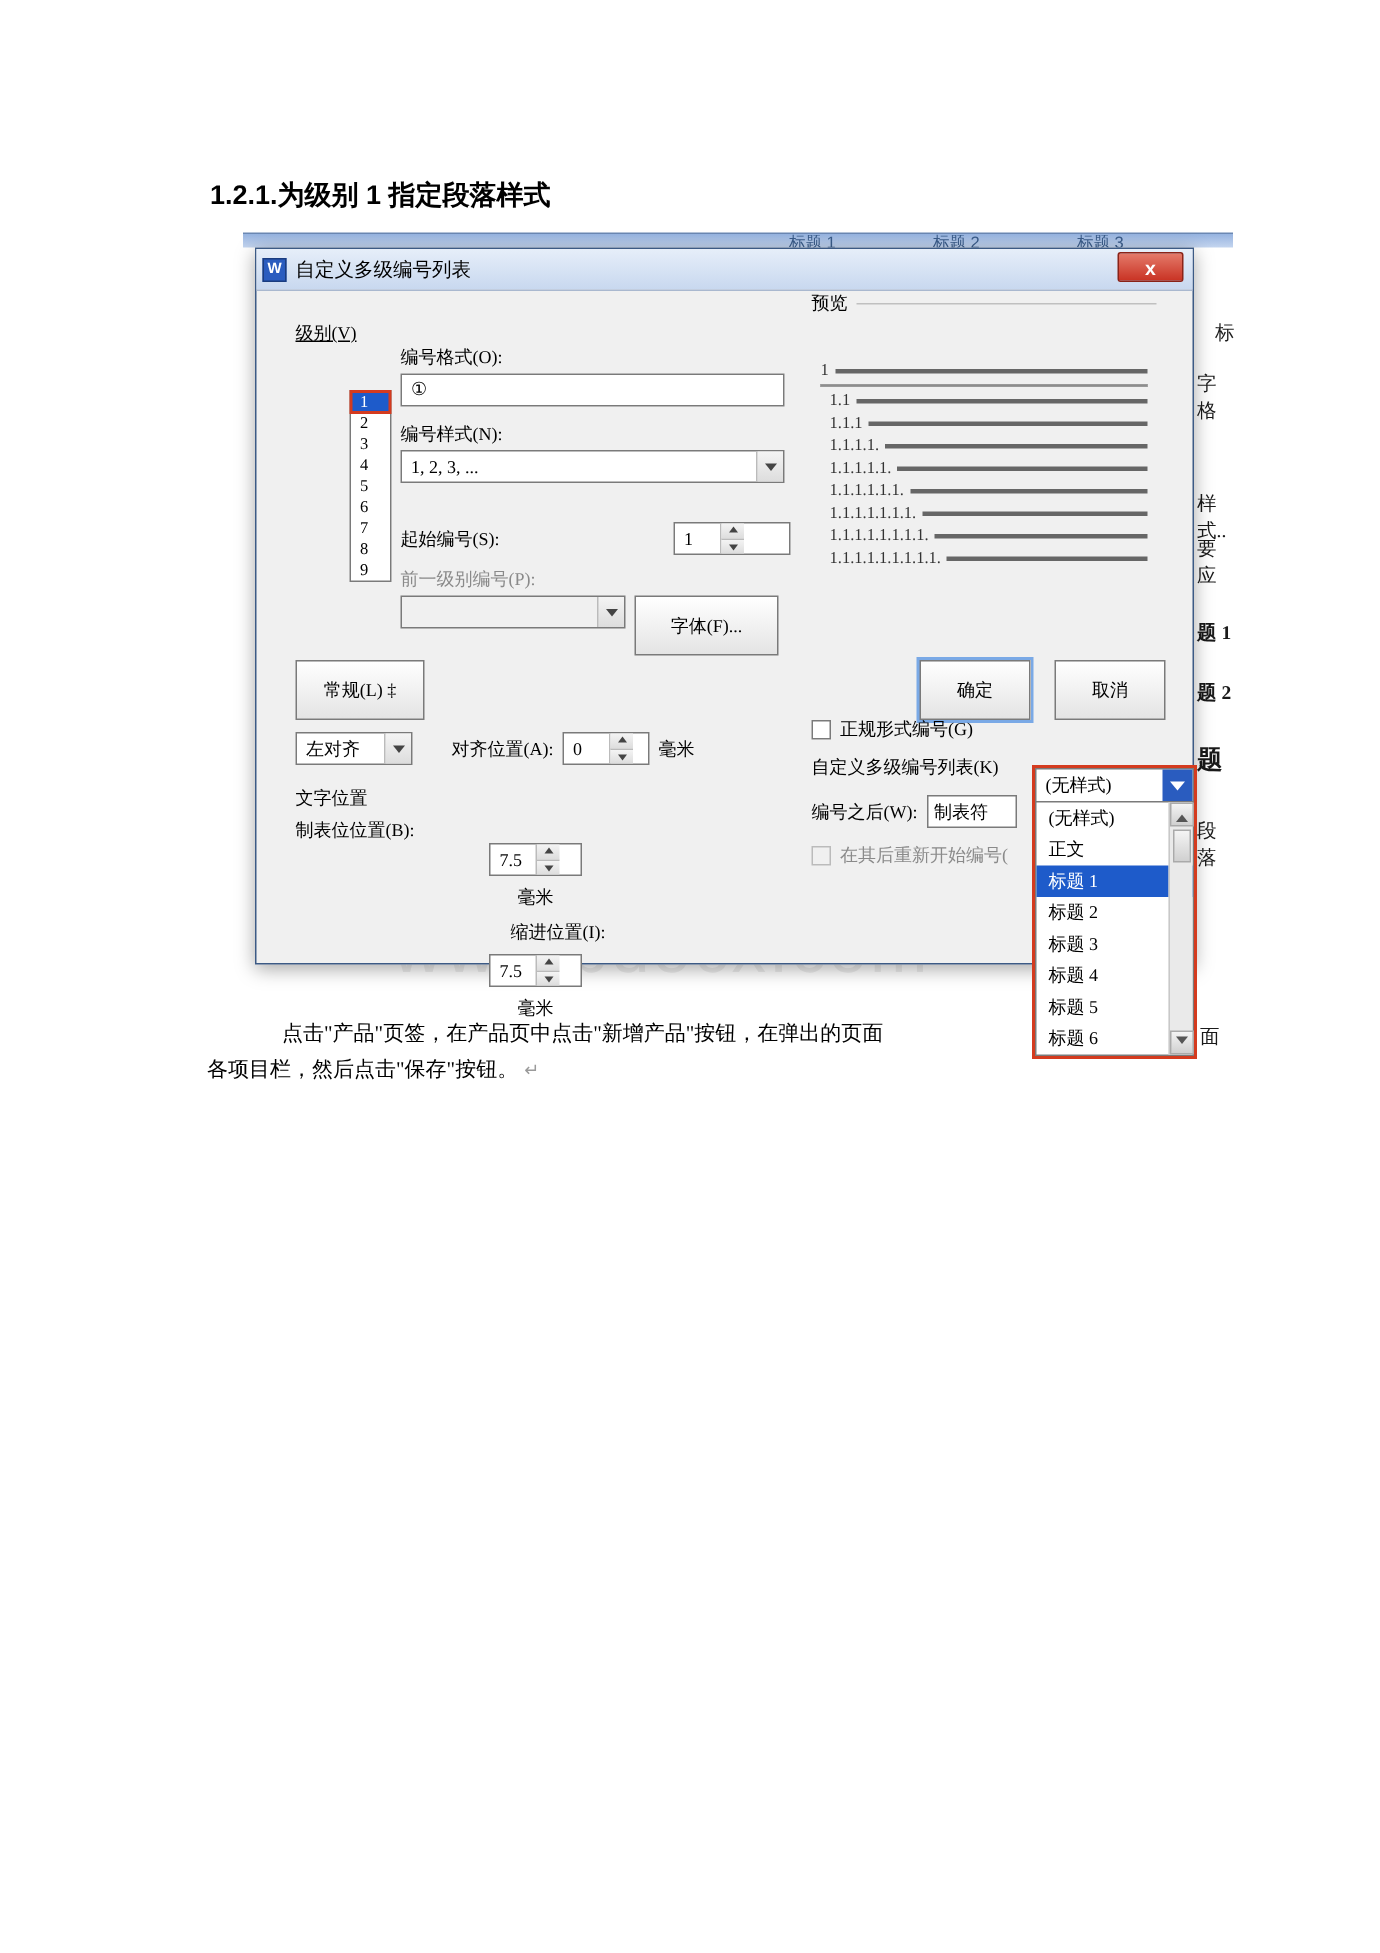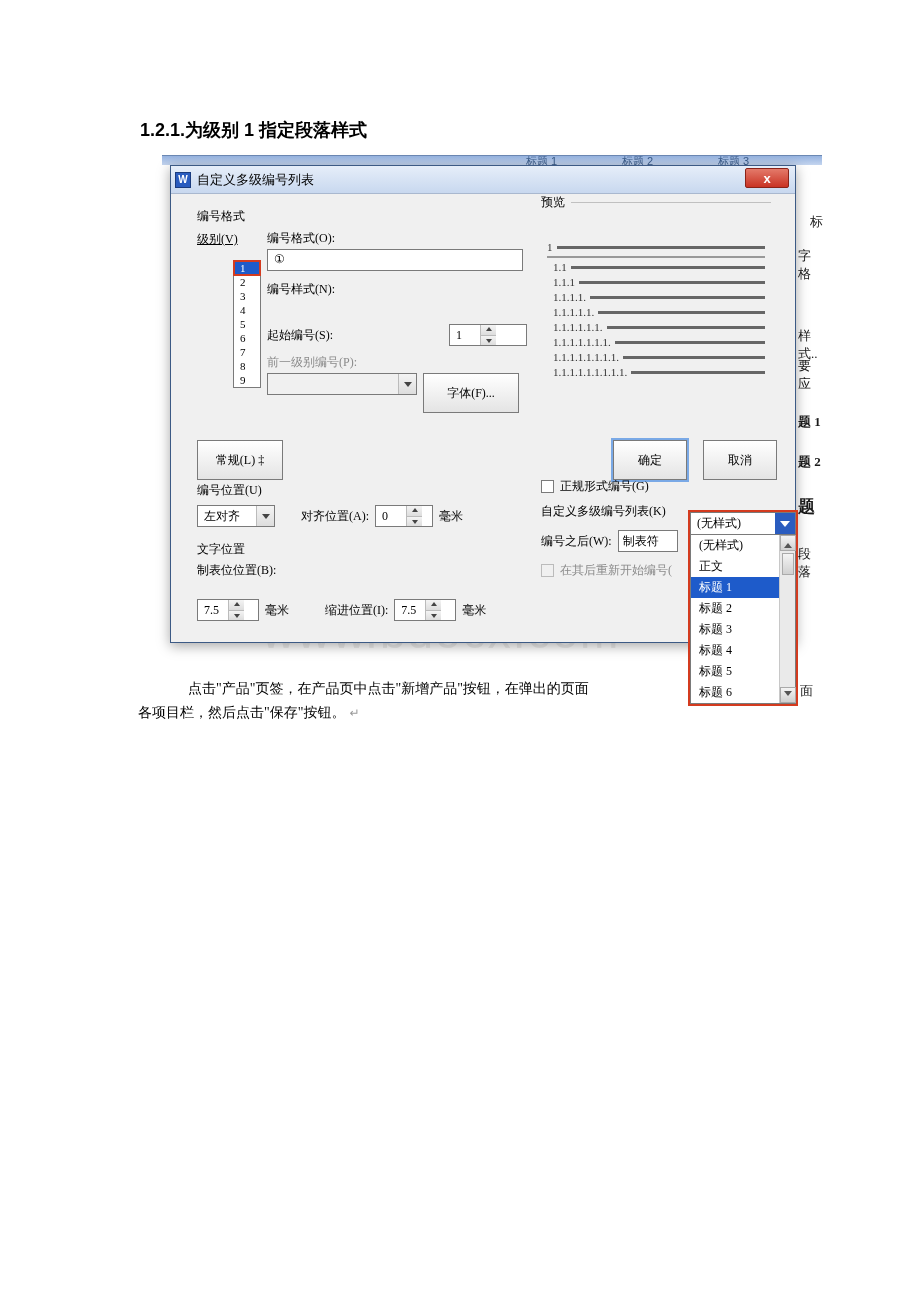--- a/index.html
+++ b/index.html
@@ -418,40 +418,43 @@
   <div class="dialog-box">
     <div class="dlg-titlebar">
       <div class="dlg-icon">W</div>
       <div class="dlg-title">自定义多级编号列表</div>
       <div class="dlg-close">x</div>
     </div>
 
     <div class="dlg-body">
 
       <div class="left-col">
-        <div class="lbl">编号格式</div>
         <div class="lbl" style="margin-top:6px;text-decoration:underline;">级别(V)</div>
 
         <div class="lvl-list">
           <div class="lvl selected">1</div>
           <div class="lvl">2</div>
           <div class="lvl">3</div>
           <div class="lvl">4</div>
           <div class="lvl">5</div>
           <div class="lvl">6</div>
           <div class="lvl">7</div>
           <div class="lvl">8</div>
           <div class="lvl">9</div>
         </div>
 
         <div style="position:absolute;left:70px;top:22px;width:260px;">
           <div class="lbl">编号格式(O):</div>
           <div class="input-txt" style="width:256px;margin-top:2px;">①</div>
 
           <div class="lbl" style="margin-top:10px;">编号样式(N):</div>
+          <div class="combo" style="width:256px;margin-top:2px;">
+            <span>1, 2, 3, ...</span>
+            <div class="combo-arrow"></div>
+          </div>
 
           <div class="row" style="margin-top:26px;justify-content:space-between;">
             <span class="lbl">起始编号(S):</span>
             <div class="spinner" style="width:78px;">
               <div class="val">1</div>
               <div class="btns">
                   <div></div>
                   <div></div>
                 </div>
             </div>
@@ -519,40 +522,39 @@
       <div class="btn-row">
         <div class="btn" style="width:86px;">常规(L) ‡</div>
         <div style="flex:1;"></div>
         <div class="btn primary" style="width:74px;margin-right:16px;">确定</div>
         <div class="btn" style="width:74px;">取消</div>
       </div>
 
       <div class="lower-panel">
 
         <div style="position:absolute;left:0;top:0;width:320px;">
-          <div class="lbl">编号位置(U)</div>
           <div class="row" style="margin-top:6px;">
             <div class="combo" style="width:78px;">
               <span>左对齐</span>
               <div class="combo-arrow"></div>
             </div>
             <span class="lbl" style="margin-left:20px;">对齐位置(A):</span>
             <div class="spinner" style="width:58px;">
               <div class="val">0</div>
               <div class="btns">
                   <div></div>
                   <div></div>
                 </div>
             </div>
             <span class="lbl">毫米</span>
           </div>
 
           <div class="lbl" style="margin-top:14px;">文字位置</div>
           <div class="lbl" style="margin-top:4px;">制表位位置(B):</div>
-          <div class="row" style="margin-top:20px;">
+          <div class="row" style="margin-top:0;flex-direction:column;">
             <div class="spinner" style="width:62px;">
               <div class="val">7.5</div>
               <div class="btns">
                   <div></div>
                   <div></div>
                 </div>
             </div>
             <span class="lbl">毫米</span>
             <span class="lbl" style="margin-left:30px;">缩进位置(I):</span>
             <div class="spinner" style="width:62px;">

